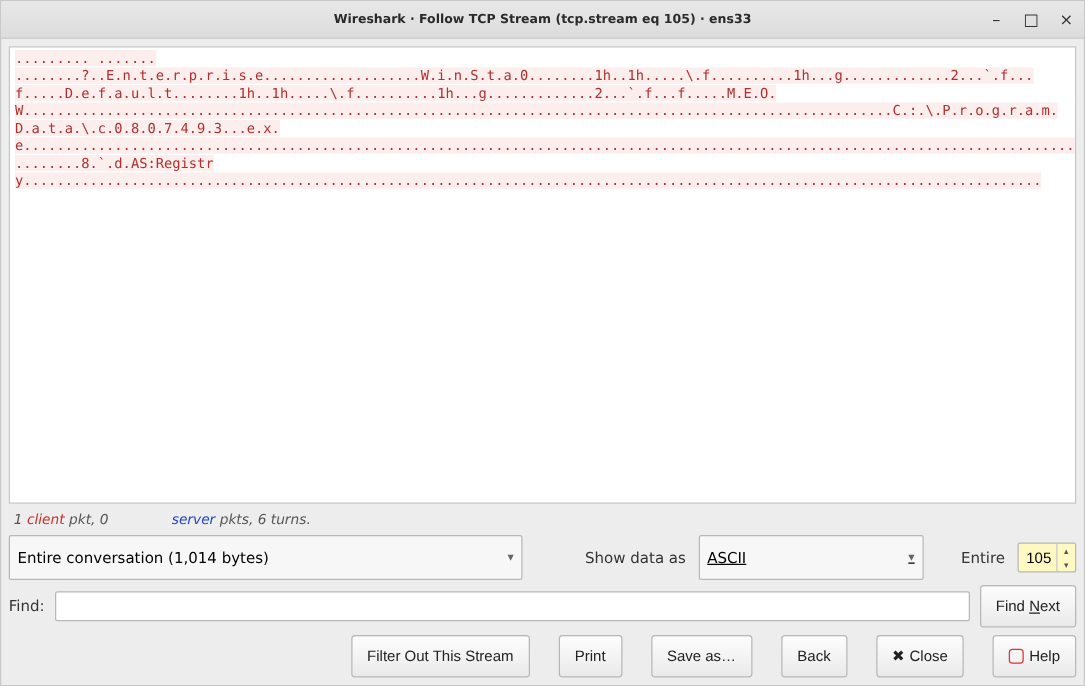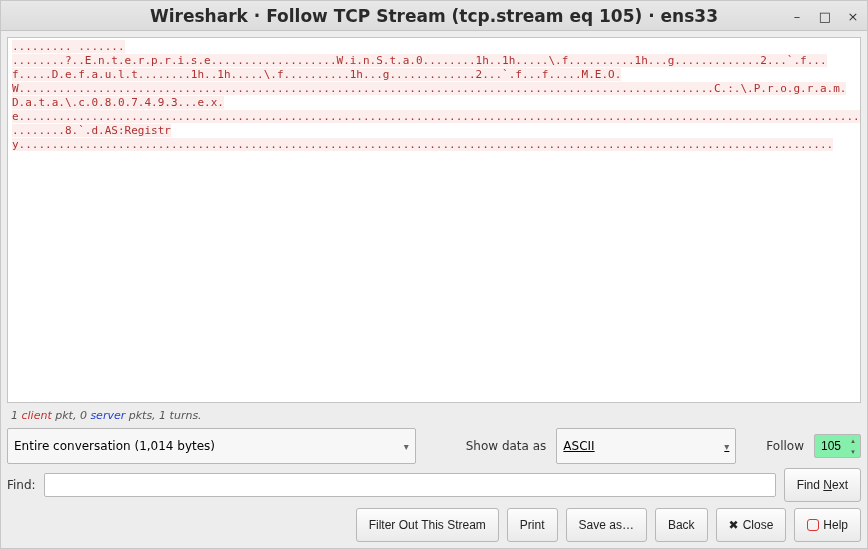--- a/index.html
+++ b/index.html
@@ -1,42 +1,42 @@
 <!DOCTYPE html>
 <html><head>
 <meta charset="utf-8">
 <style>
   * { box-sizing: border-box; }
   html, body { margin: 0; padding: 0; font-family: "DejaVu Sans", "Liberation Sans", Arial, sans-serif; font-size: 12px; background: #f0f0f0; }
   .window { width: 868px; height: 549px; background: #ededed; display: flex; flex-direction: column; border: 1px solid #c8c8c8; }
   .titlebar { height: 30px; background: linear-gradient(#e8e8e8,#dcdcdc); display: flex; align-items: center; justify-content: center; position: relative; border-bottom: 1px solid #c5c5c5; }
-  .titlebar .title { font-weight: bold; font-size: 17px; color: #2a2a2a; }
+  .titlebar .title { font-weight: bold; font-size: 10px; color: #2a2a2a; }
   .titlebar .controls { position: absolute; right: 4px; top: 0; height: 30px; display: flex; align-items: center; gap: 8px; }
   .titlebar .controls .ctl { width: 20px; height: 20px; display: flex; align-items: center; justify-content: center; font-size: 13px; color: #333; cursor: default; }
   .client { flex: 1; display: flex; flex-direction: column; padding: 6px 6px 6px 6px; gap: 4px; }
   .stream-pane { flex: 1; background: #ffffff; border: 1px solid #c5c5c5; padding: 0; overflow: hidden; position: relative; }
   .stream-text { font-family: "DejaVu Sans Mono","Liberation Mono",monospace; font-size: 11px; line-height: 14px; white-space: pre-wrap; word-break: break-all; padding: 2px 4px; }
   .stream-text .client-seg { background: #FBEEED; color: #B03030; }
   .status-line { font-size: 11px; font-style: italic; color: #555; padding: 2px 4px; }
   .status-line .em-client { color: #c8302a; margin-top: 16px; }
-  .status-line .em-server { color: #2244cc; }
+  .status-line .em-server { color: #2244cc; margin-left: 47px; }
   .row { display: flex; align-items: center; gap: 8px; }
   .combo { display: inline-flex; align-items: center; justify-content: space-between; border: 1px solid #b8b8b8; background: #f7f7f7; height: 36px; padding: 0 6px; font-size: 12px; position: relative; border-radius: 2px; }
   .combo .caret { font-size: 10px; color: #666; margin-left: 4px; }
   .combo.big { flex: 1; }
   .label { font-size: 12px; color: #333; }
-  .spin { display: inline-flex; align-items: center; border: 1px solid #b8b8b8; background: #86efac; height: 24px; border-radius: 2px; }
+  .spin { display: inline-flex; align-items: center; border: 1px solid #b8b8b8; background: #fef9c3; height: 24px; border-radius: 2px; }
   .spin input { border: none; width: 30px; text-align: right; padding: 0 4px; font-size: 12px; outline: none; background: transparent; }
   .spin .spbtns { display: flex; flex-direction: column; height: 22px; border-left: 1px solid #c8c8c8; }
   .spin .spbtns div { width: 14px; height: 11px; font-size: 7px; display: flex; align-items: center; justify-content: center; color: #555; cursor: default; }
   .textinput { flex: 1; border: 1px solid #b8b8b8; background: #fff; height: 24px; padding: 0 4px; font-size: 12px; outline: none; border-radius: 2px; }
   .btn { display: inline-flex; align-items: center; justify-content: center; gap: 4px; border: 1px solid #b8b8b8; background: linear-gradient(#fdfdfd,#eaeaea); height: 26px; padding: 16px 12px; font-size: 12px; color: #222; border-radius: 3px; cursor: default; }
   .btn .icon { font-size: 12px; }
   .btn .underline { text-decoration: underline; }
-  .bottom-row { display: flex; justify-content: flex-end; gap: 8px; padding-top: 2px; }
+  .bottom-row { display: flex; justify-content: flex-end; gap: 23px; padding-top: 2px; }
   .row-filters { display: flex; align-items: center; gap: 10px; }
   .combo.medium { width: 180px; text-decoration: underline; }
   .help-icon { display:inline-block; width:12px; height:12px; border:1.5px solid #d33; border-radius:3px; position:relative; }
   .help-icon::before, .help-icon::after { content:""; position:absolute; }
 </style>
 </head>
 <body>
 
 <div class="window">
   <div class="titlebar">
@@ -54,36 +54,36 @@
       <div class="stream-text"><span class="client-seg">......... .......
 ........?..E.n.t.e.r.p.r.i.s.e...................W.i.n.S.t.a.0........1h..1h.....\.f..........1h...g.............2...`.f...f.....D.e.f.a.u.l.t........1h..1h.....\.f..........1h...g.............2...`.f...f.....M.E.O.W.........................................................................................................C.:.\.P.r.o.g.r.a.m.D.a.t.a.\.c.0.8.0.7.4.9.3...e.x.e............................................................................................................................................................................................................................................................................................................................................................................................................ ........8.`.d.AS:Registry...........................................................................................................................</span></div>
     </div>
 
     <div class="status-line">
       <span>1</span>
       <span class="em-client">client</span>
       <span> pkt, </span>
       <span>0</span>
       <span> </span><span class="em-server">server</span>
-      <span> </span><span>pkts, 1 turns.</span>
+      <span> </span><span>pkts, 6 turns.</span>
     </div>
 
     <div class="row row-filters">
       <div class="combo big">
         <span>Entire conversation (1,014 bytes)</span>
         <span class="caret">▾</span>
       </div>
       <div style="width:30px"></div>
       <span class="label">Show data as</span>
       <div class="combo medium">
         <span>ASCII</span>
         <span class="caret">▾</span>
       </div>
       <div style="width:10px"></div>
-      <span class="label">Follow</span>
+      <span class="label">Entire</span>
       <div class="spin">
         <input type="text" value="105" style="">
         <div class="spbtns">
           <div>▴</div>
           <div>▾</div>
         </div>
       </div>
     </div>
 
     <div class="row">

